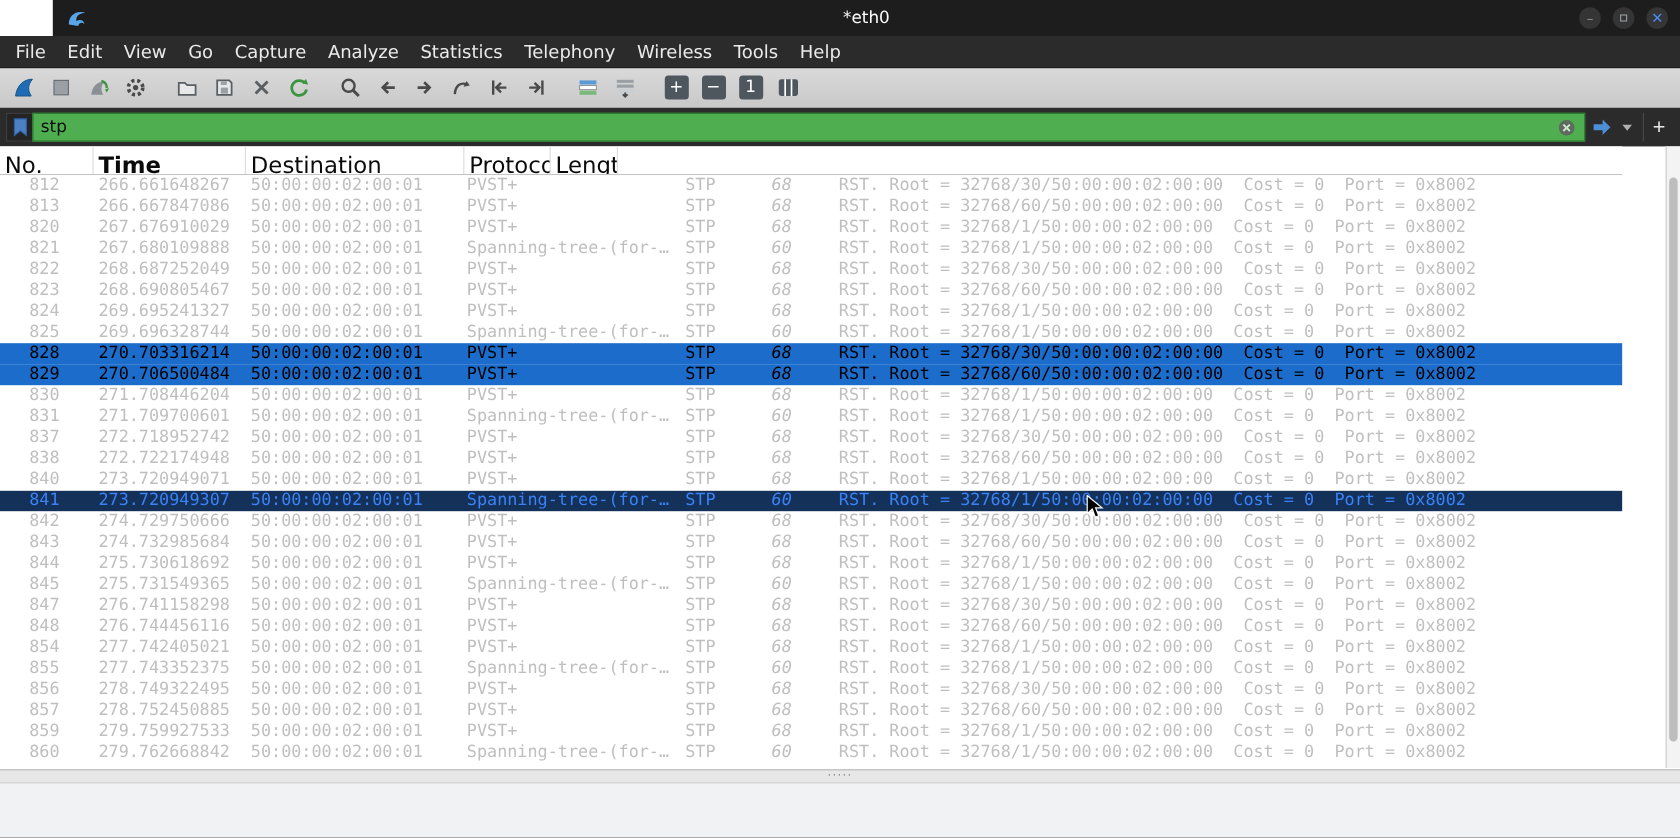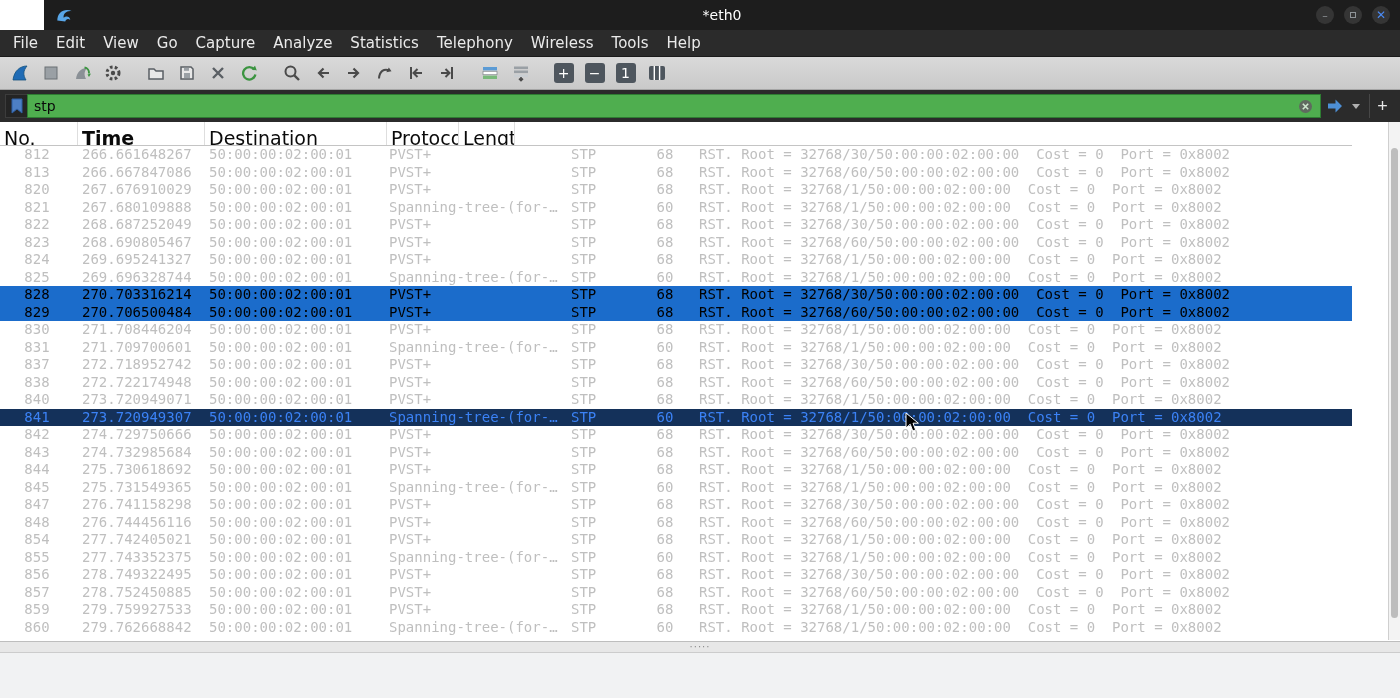--- a/index.html
+++ b/index.html
@@ -60,21 +60,21 @@
   .hc-protocol{width:72px;} .hc-length{width:56px;} .hc-info{flex:1; border-right:none;margin-top:40px;}
 
   .prows { position:absolute; top:146px; left:0; width:1352px; height:492px; background:#ffffff;
            overflow:hidden; font-family:"DejaVu Sans Mono", monospace; font-size:14px; }
   .prow { display:flex; height:17.5px; line-height:17.5px; color:#bfbfbf; }
   .prow.selected { background:#1b6ccb; color:#000000; }
   .prow.current  { background:#14315a; color:#3b82f6; }
   .cell { padding:0 8px 0 4px; white-space:pre; overflow:hidden; flex:0 0 auto; }
   .cc-no{width:78px; text-align:center;} .cc-time{width:127px;} .cc-source{width:180px;}
   .cc-destination{width:182px;} .cc-protocol{width:72px;}
-  .cc-length{width:56px; text-align:center;} .cc-info{flex:1; padding-left:4px;}
+  .cc-length{width:56px; text-align:left;font-style:italic;} .cc-info{flex:1; padding-left:4px;}
 
   .vscroll { position:absolute; top:122px; right:0; width:12px; height:518px; background:#f3f3f3;
              border-left:1px solid #cfcfcf; }
   .vthumb { position:absolute; top:26px; left:2px; width:7px; height:470px; background:#bdbdbd; border-radius:4px; }
 
   .list-tail { position:absolute; top:638px; left:0; width:1352px; height:3px; background:#ffffff; }
 
   
   .splitter { position:absolute; top:641px; left:0; right:0; height:12px; background:#e7e7e7;
               border-top:1px solid #bdbdbd; border-bottom:1px solid #cccccc; text-align:center; }

